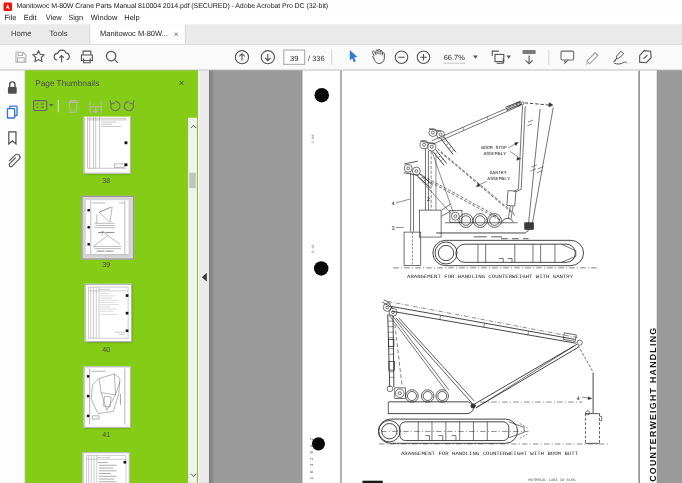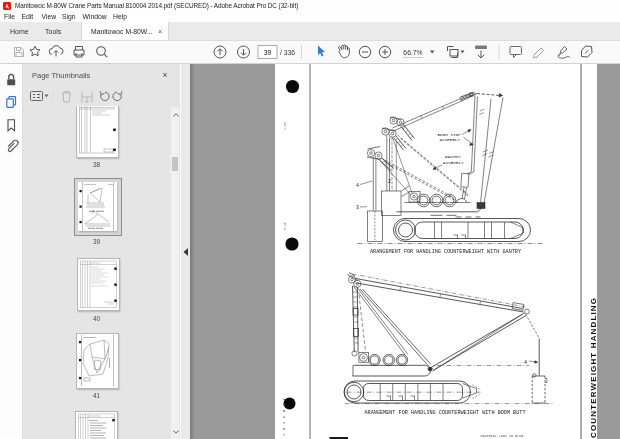--- a/index.html
+++ b/index.html
@@ -8,21 +8,21 @@
 #titlebar{left:0;top:0;width:620px;height:11px;background:#fefefe;}
 #titletext{left:15px;top:1.5px;font-size:6.8px;color:#1b1b1b;white-space:nowrap;}
 #menubar{left:0;top:11px;width:620px;height:11px;background:#fff;}
 .menu{top:1.5px;font-size:6.8px;color:#1b1b1b;}
 #tabbar{left:0;top:22px;width:620px;height:18px;background:#eaeaea;border-bottom:1px solid #dcdcdc;}
 .tabtxt{font-size:7px;color:#333;top:5.5px;}
 #doctab{left:81px;top:0px;width:86px;height:18px;background:#fff;border-left:1px solid #d8d8d8;border-right:1px solid #d8d8d8;}
 #toolbar{left:0;top:41px;width:620px;height:22px;background:#fafafa;border-bottom:1px solid #d2d2d2;}
 #content{left:0;top:64px;width:620px;height:375px;background:#9a9a9a;}
 #rail{left:0;top:0;width:22px;height:375px;background:#fdfdfd;border-right:1px solid #ddd;}
-#panel{left:23px;top:0;width:157px;height:375px;background:#e5e5e5;}
+#panel{left:23px;top:0;width:157px;height:375px;background:#84cc16;}
 #splitter{left:180px;top:0;width:10px;height:375px;background:#eaeaea;border-left:1px solid #fbfbfb;}
 #canvas{left:190px;top:0;width:430px;height:375px;background:#9a9a9a;}
 #canvshadow{left:0;top:0;width:5px;height:375px;background:linear-gradient(to right,rgba(0,0,0,0.22),rgba(0,0,0,0));}
 #page{left:84.5px;top:0px;width:322px;height:375px;background:#fff;}
 .thumbpage{background:#fff;border:1px solid #b5b5b5;box-shadow:0.5px 1px 1.5px rgba(0,0,0,0.25);}
 .thumblabel{font-size:6.5px;color:#4a4a4a;text-align:center;}
 #scrolltrack{left:148px;top:43px;width:8px;height:332px;background:#f1f1f1;}
 #scrollthumb{left:1px;top:50px;width:6px;height:14px;background:#c3c3c3;}
 </style>
 </head>

